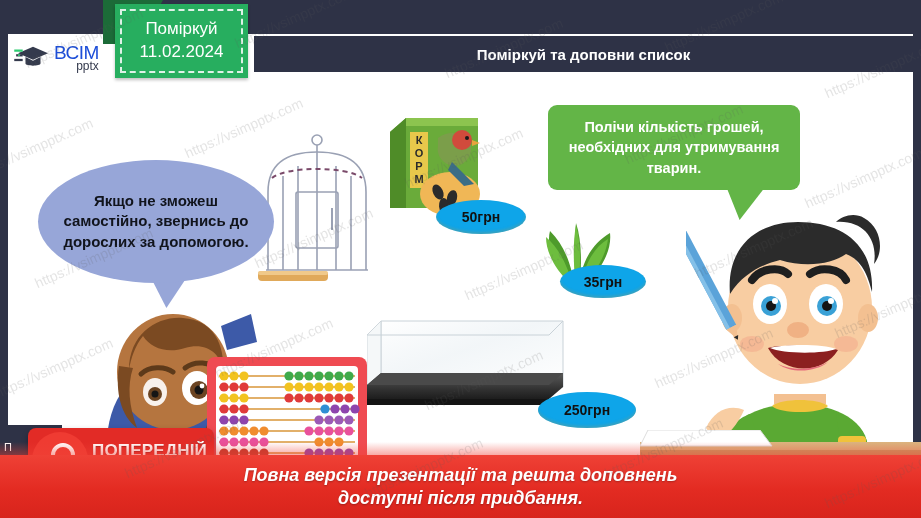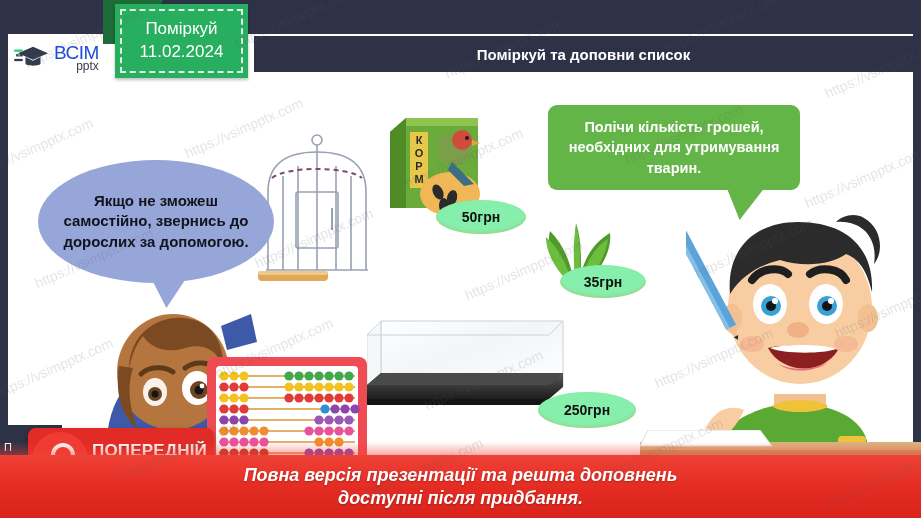--- a/index.html
+++ b/index.html
@@ -101,21 +101,21 @@
   }
   .bubble-green-tail {
     position: absolute; left: 726px; top: 186px;
     width: 40px; height: 34px;
     background: #63b547;
     clip-path: polygon(0 0, 100% 0, 34% 100%);
   }
   
   .price {
     position: absolute;
-    background: #86efac;
+    background: #0ea5e9;
     border-radius: 50%;
     display: flex; align-items: center; justify-content: center;
     color: #111; font-size: 14px; font-weight: bold;
     box-shadow: inset 0 -2px 3px rgba(190,150,60,.25);
   }
   
   .cage { position: absolute; left: 258px; top: 130px; }
   
   .feedbox { position: absolute; left: 386px; top: 112px; }
   

